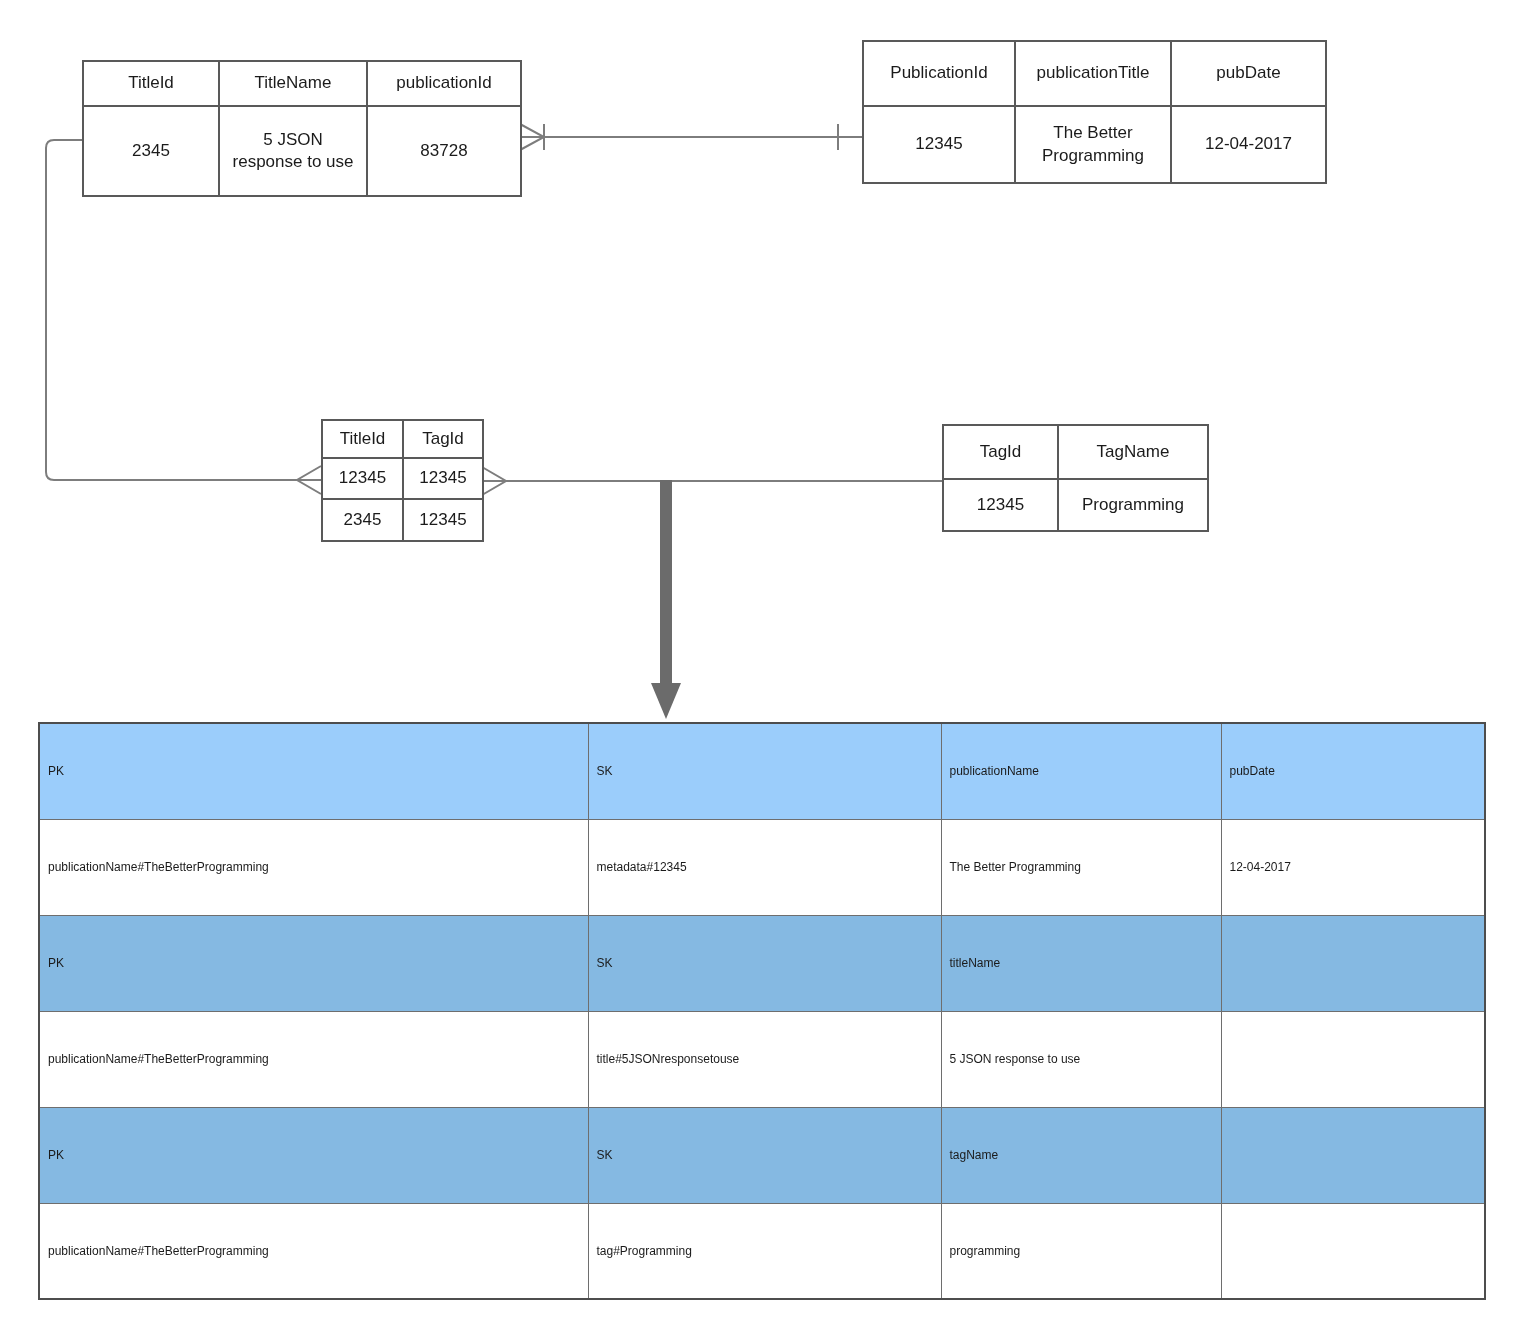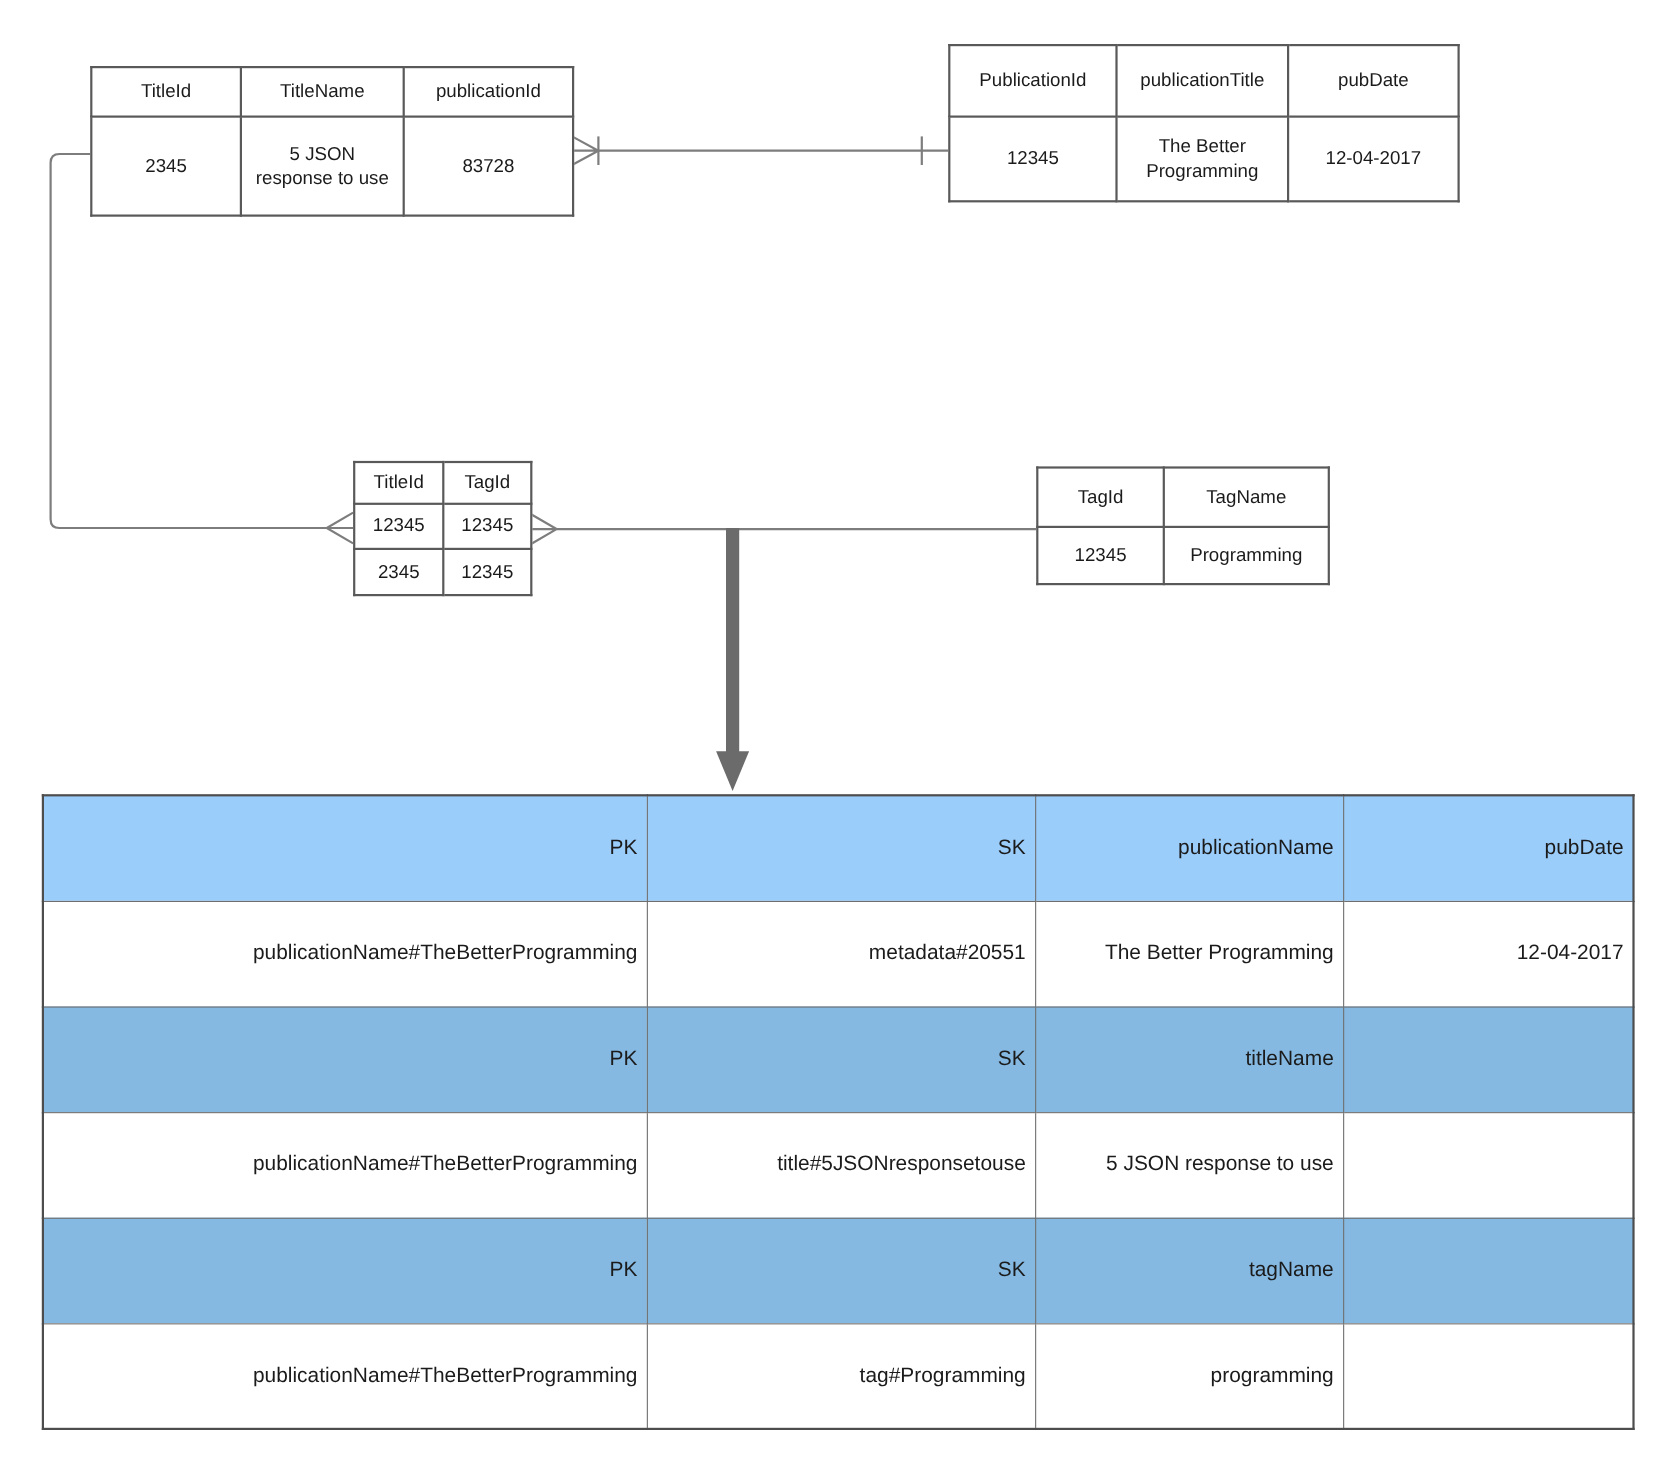--- a/index.html
+++ b/index.html
@@ -28,22 +28,22 @@
   #title-tags-table    { left:321px; top:419px; width:161px; }
   #tags-table          { left:942px; top:424px; width:265px; }
 
   
   table.dyn {
     position:absolute; left:38px; top:722px; width:1446px; z-index:2;
     border-collapse:collapse; table-layout:fixed;
     border:2px solid #4d4d4d;
   }
   table.dyn td {
-    border:1px solid #6e6e6e; height:96px; text-align:right;
-    vertical-align:middle; font-size:19px; padding:2px 8px;
+    border:1px solid #6e6e6e; height:96px; text-align:left;
+    vertical-align:middle; font-size:12px; padding:2px 8px;
     background:#ffffff;
   }
 </style>
 </head>
 <body>
 
 <div class="canvas">
 
   <svg class="overlay" width="1520" height="1340" viewBox="0 0 1520 1340">
     <g stroke="#7d7d7d" stroke-width="2" fill="none">
@@ -153,21 +153,21 @@
 
     <tbody>
         <tr>
       <td style="background-color: rgb(155, 205, 251);">PK</td>
       <td style="background-color: rgb(155, 205, 251);">SK</td>
       <td style="background-color: rgb(155, 205, 251); margin-left: 44px;">publicationName</td>
       <td style="background-color: rgb(155, 205, 251);">pubDate</td>
     </tr>
     <tr>
       <td>publicationName#TheBetterProgramming</td>
-      <td>metadata#20551</td>
+      <td>metadata#12345</td>
       <td>The Better Programming</td>
       <td>12-04-2017</td>
     </tr>
 
     <tr>
       <td style="background-color: rgb(133, 185, 226);">PK</td>
       <td style="background-color: rgb(133, 185, 226);">SK</td>
       <td style="background-color: rgb(133, 185, 226);">titleName</td>
       <td style="background-color: rgb(133, 185, 226);"></td>
     </tr>

